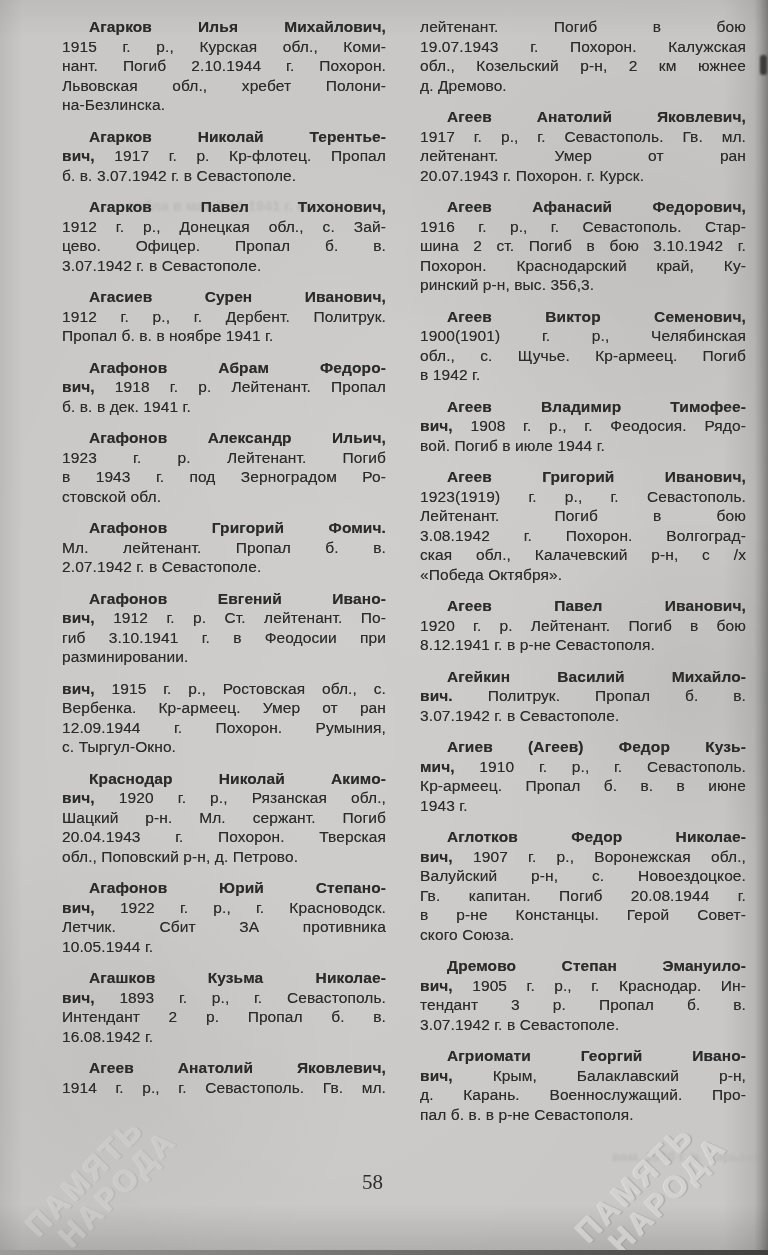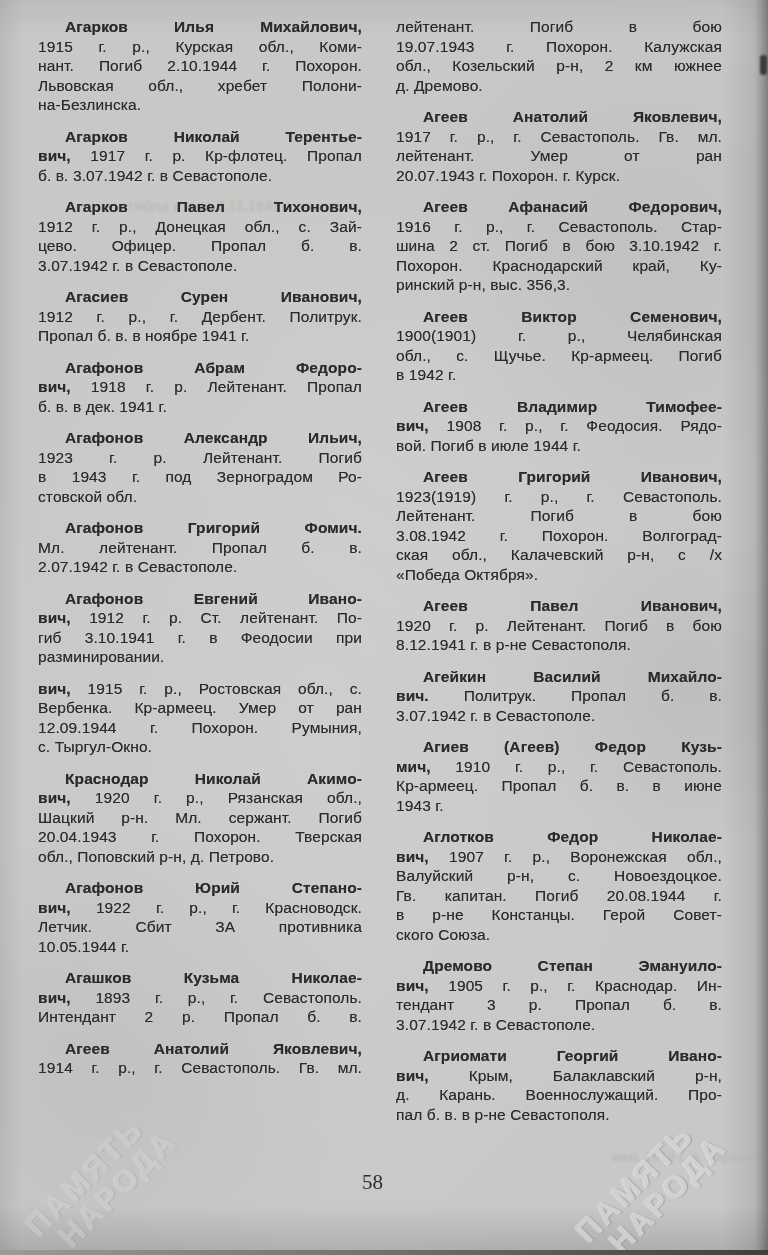--- a/index.html
+++ b/index.html
@@ -23,20 +23,21 @@
       radial-gradient(circle at 90% 55%, rgba(0,0,0,0.05) 0%, rgba(0,0,0,0) 18%),
       radial-gradient(circle at 15% 85%, rgba(0,0,0,0.04) 0%, rgba(0,0,0,0) 20%),
       radial-gradient(circle at 55% 35%, rgba(255,255,255,0.05) 0%, rgba(255,255,255,0) 30%);
   }
   .col{
     position:absolute;top:17px;
     font-size:15.5px;line-height:19.5px;
     color:#2b2b2b;
     text-shadow:0 0 0.5px rgba(43,43,43,0.55);
     letter-spacing:0.1px;
+    margin-left:24px;
   }
   .col-left{left:38px;width:324px;}
   .col-right{left:396px;width:326px;}
   .entry{margin-bottom:12px;}
   .line{text-align:justify;text-align-last:justify;}
   .line.last{text-align-last:left;}
   .line.ind{text-indent:27px;}
   .b{font-weight:700;}
   .page-number{
     position:absolute;left:362px;top:1170px;
@@ -143,20 +144,21 @@
       <div class="entry">
         <div class="line ind"><span class="b">Агафонов Юрий Степано-</span></div>
         <div class="line"><span class="b">вич,</span> 1922 г. р., г. Красноводск.</div>
         <div class="line">Летчик. Сбит ЗА противника</div>
         <div class="line last">10.05.1944 г.</div>
       </div>
       <div class="entry">
         <div class="line ind"><span class="b">Агашков Кузьма Николае-</span></div>
         <div class="line"><span class="b">вич,</span> 1893 г. р., г. Севастополь.</div>
         <div class="line">Интендант 2 р. Пропал б. в.</div>
+        <div class="line last">16.08.1942 г.</div>
       </div>
       <div class="entry">
         <div class="line ind"><span class="b">Агеев Анатолий Яковлевич,</span></div>
         <div class="line">1914 г. р., г. Севастополь. Гв. мл.</div>
       </div>
     </div>
   <div class="col col-right">
       <div class="entry">
         <div class="line">лейтенант. Погиб в бою</div>
         <div class="line">19.07.1943 г. Похорон. Калужская</div>

